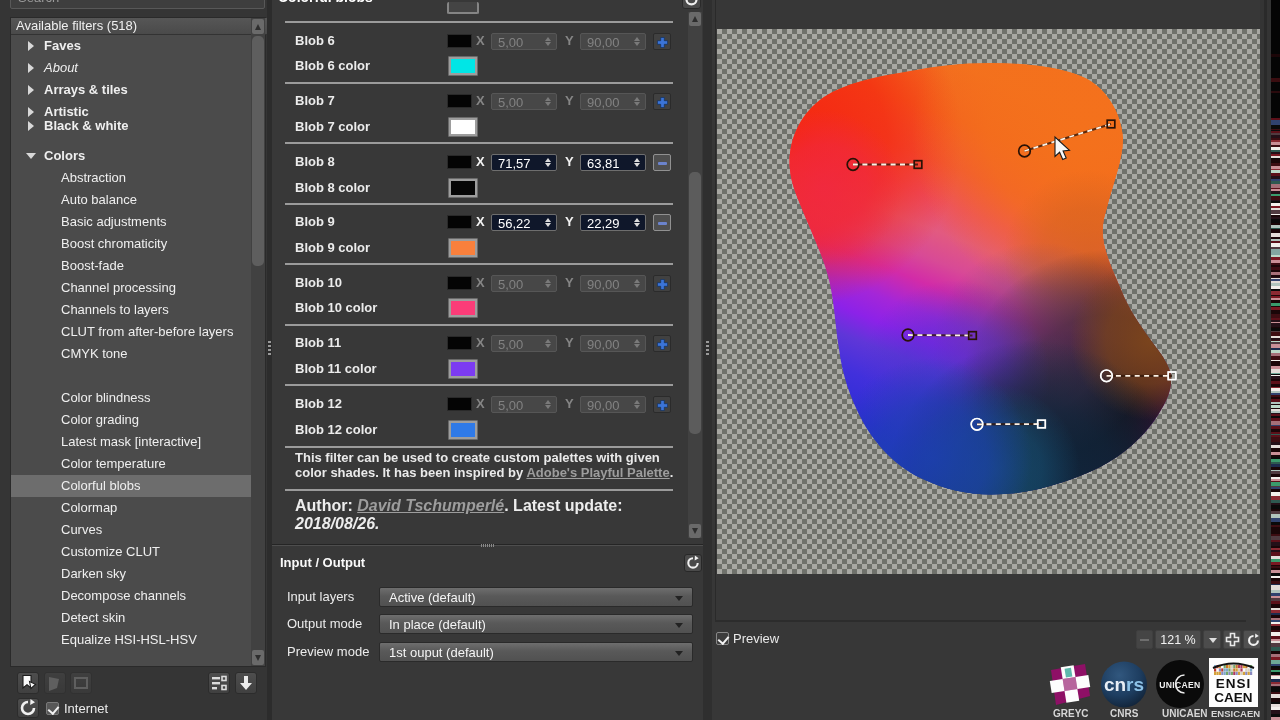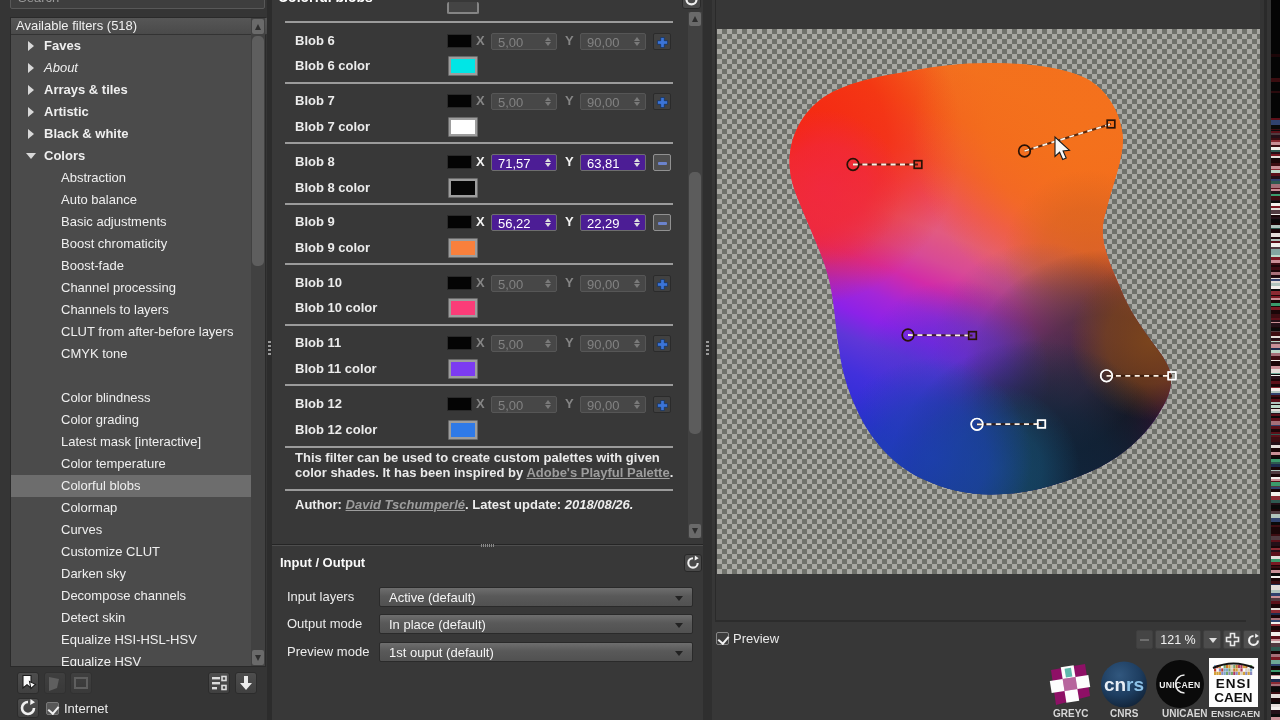--- a/index.html
+++ b/index.html
@@ -50,42 +50,42 @@
 #mid{position:absolute;left:272px;top:0;width:431px;height:720px;background:#383838;overflow:hidden}
 #mtitle{position:absolute;left:6px;top:-11px;font-size:14px;font-weight:bold;color:#fff}
 #mrefresh{position:absolute;left:410px;top:-10px;width:19px;height:19px;background:#4a4a4a;
  border:1px solid #2a2a2a;border-radius:3px}
 .mdiv{position:absolute;left:13px;width:388px;height:2px;background:#9b9b9b}
 .blabel{position:absolute;left:23px;font-size:13px;font-weight:600;color:#ececec;height:18px;line-height:18px}
 .clabel{position:absolute;left:23px;font-size:13px;font-weight:600;color:#ececec;height:20px;line-height:20px}
 .bsw{position:absolute;left:175px;width:25px;height:14px;background:#040404;border:1px solid #2a2a2a}
 .xy{position:absolute;font-size:13px;font-weight:600;color:#f2f2f2;height:18px;line-height:18px}
 .xy.dis{color:#858585}
-.spin{position:absolute;width:66px;height:17px;background:#4c1d95;border:1px solid #6e6e6e;
+.spin{position:absolute;width:66px;height:17px;background:#0f172a;border:1px solid #6e6e6e;
  border-radius:2px;font-size:13px;color:#fff;line-height:15px}
 .spin span:first-child{position:absolute;left:6px;top:0.5px}
 .spin.dis{background:#474747;border-color:#565656;color:#828282}
 .sbtn{position:absolute;right:0;top:0;width:15px;height:15px}
 .sbtn i{position:absolute;left:4px;width:0;height:0;display:block}
 .sbtn .u{top:3px;border-bottom:4px solid #dcdcdc;border-left:3.2px solid transparent;border-right:3.2px solid transparent}
 .sbtn .d{bottom:3px;border-top:4px solid #dcdcdc;border-left:3.2px solid transparent;border-right:3.2px solid transparent}
 .spin.dis .u{border-bottom-color:#7a7a7a}
 .spin.dis .d{border-top-color:#7a7a7a}
 .pmbtn{position:absolute;left:381px;width:18px;height:17px;background:#414141;
  border:1px solid #2b2b2b;border-radius:2px;text-align:center}
 .pmbtn svg{margin-top:2px}
 .pmbtn.minus{background:#4f4f4f;border:1px solid #919191}
 .pmbtn.minus span{position:absolute;left:3.5px;top:6.5px;width:9px;height:3px;background:#6b83cc;border-radius:1px}
 .csw{position:absolute;left:176px;width:30px;height:20px;background:#9d9d9d;border:1px solid #6a6a6a;
  border-radius:1px}
 .csw i{position:absolute;left:2px;top:2px;right:2px;bottom:2px;display:block}
 #desc{position:absolute;left:23px;top:450px;width:390px;font-size:13px;font-weight:bold;
  color:#eaeaea;line-height:15px}
 #desc a{color:#9d9d9d;text-decoration:underline}
-#author{position:absolute;left:23px;top:497px;font-size:13px;color:#ededed;font-weight:bold}
+#author{position:absolute;left:23px;top:497px;font-size:16px;color:#ededed;font-weight:bold}
 #author .lnk{color:#9d9d9d;font-style:italic;text-decoration:underline;font-weight:bold}
 #author .it{font-style:italic}
 
 #mscroll{position:absolute;left:416px;top:12px;width:14px;height:526px;background:#414141}
 #mscroll .up{position:absolute;left:1px;top:0px;width:12px;height:14px;background:#6a6a6a;border-radius:2px}
 #mscroll .up:after{content:"";position:absolute;left:2.5px;top:4px;border-bottom:6px solid #2e2e2e;
  border-left:3.5px solid transparent;border-right:3.5px solid transparent}
 #mscroll .dn{position:absolute;left:1px;bottom:0px;width:12px;height:14px;background:#6a6a6a;border-radius:2px}
 #mscroll .dn:after{content:"";position:absolute;left:2.5px;top:4px;border-top:6px solid #2e2e2e;
  border-left:3.5px solid transparent;border-right:3.5px solid transparent}
@@ -136,21 +136,21 @@
 <div id="root">
 
   <div id="left">
     <div id="search">Search</div>
     <div id="listframe">
       <div id="litems">
           <div class="fitem" style="top:0px"><span class="tri-r"></span><span style="font-weight:bold">Faves</span></div>
           <div class="fitem" style="top:22px"><span class="tri-r"></span><span style="font-style:italic">About</span></div>
           <div class="fitem" style="top:44px"><span class="tri-r"></span><span style="font-weight:bold">Arrays &amp; tiles</span></div>
           <div class="fitem" style="top:66px"><span class="tri-r"></span><span style="font-weight:bold">Artistic</span></div>
-          <div class="fitem" style="top:88px"><span class="tri-r"></span><span style="font-weight:bold">Black &amp; white</span></div>
+          <div class="fitem" style="top:80px"><span class="tri-r"></span><span style="font-weight:bold">Black &amp; white</span></div>
           <div class="fitem" style="top:110px"><span class="tri-d"></span><span style="font-weight:bold">Colors</span></div>
           <div class="fitem sub" style="top:132px">Abstraction</div>
           <div class="fitem sub" style="top:154px">Auto balance</div>
           <div class="fitem sub" style="top:198px">Boost chromaticity</div>
           <div class="fitem sub" style="top:176px">Basic adjustments</div>
           <div class="fitem sub" style="top:220px">Boost-fade</div>
           <div class="fitem sub" style="top:242px">Channel processing</div>
           <div class="fitem sub" style="top:264px">Channels to layers</div>
           <div class="fitem sub" style="top:286px">CLUT from after-before layers</div>
           <div class="fitem sub" style="top:308px">CMYK tone</div>
@@ -159,21 +159,20 @@
           <div class="fitem sub" style="top:396px">Latest mask [interactive]</div>
           <div class="fitem sub" style="top:418px">Color temperature</div>
           <div class="fitem sub sel" style="top:440px">Colorful blobs</div>
           <div class="fitem sub" style="top:462px">Colormap</div>
           <div class="fitem sub" style="top:484px">Curves</div>
           <div class="fitem sub" style="top:506px">Customize CLUT</div>
           <div class="fitem sub" style="top:528px">Darken sky</div>
           <div class="fitem sub" style="top:550px">Decompose channels</div>
           <div class="fitem sub" style="top:572px">Detect skin</div>
           <div class="fitem sub" style="top:594px">Equalize HSI-HSL-HSV</div>
-          <div class="fitem sub" style="top:616px">Equalize HSV</div>
         </div>
       <div id="listhead">Available filters (518)</div>
       <div id="lscroll">
           <div id="lthumb"></div>
           <div class="up"></div>
           <div class="dn"></div>
         </div>
     </div>
 
     <div class="tbtn" style="left:17px;top:672px">

